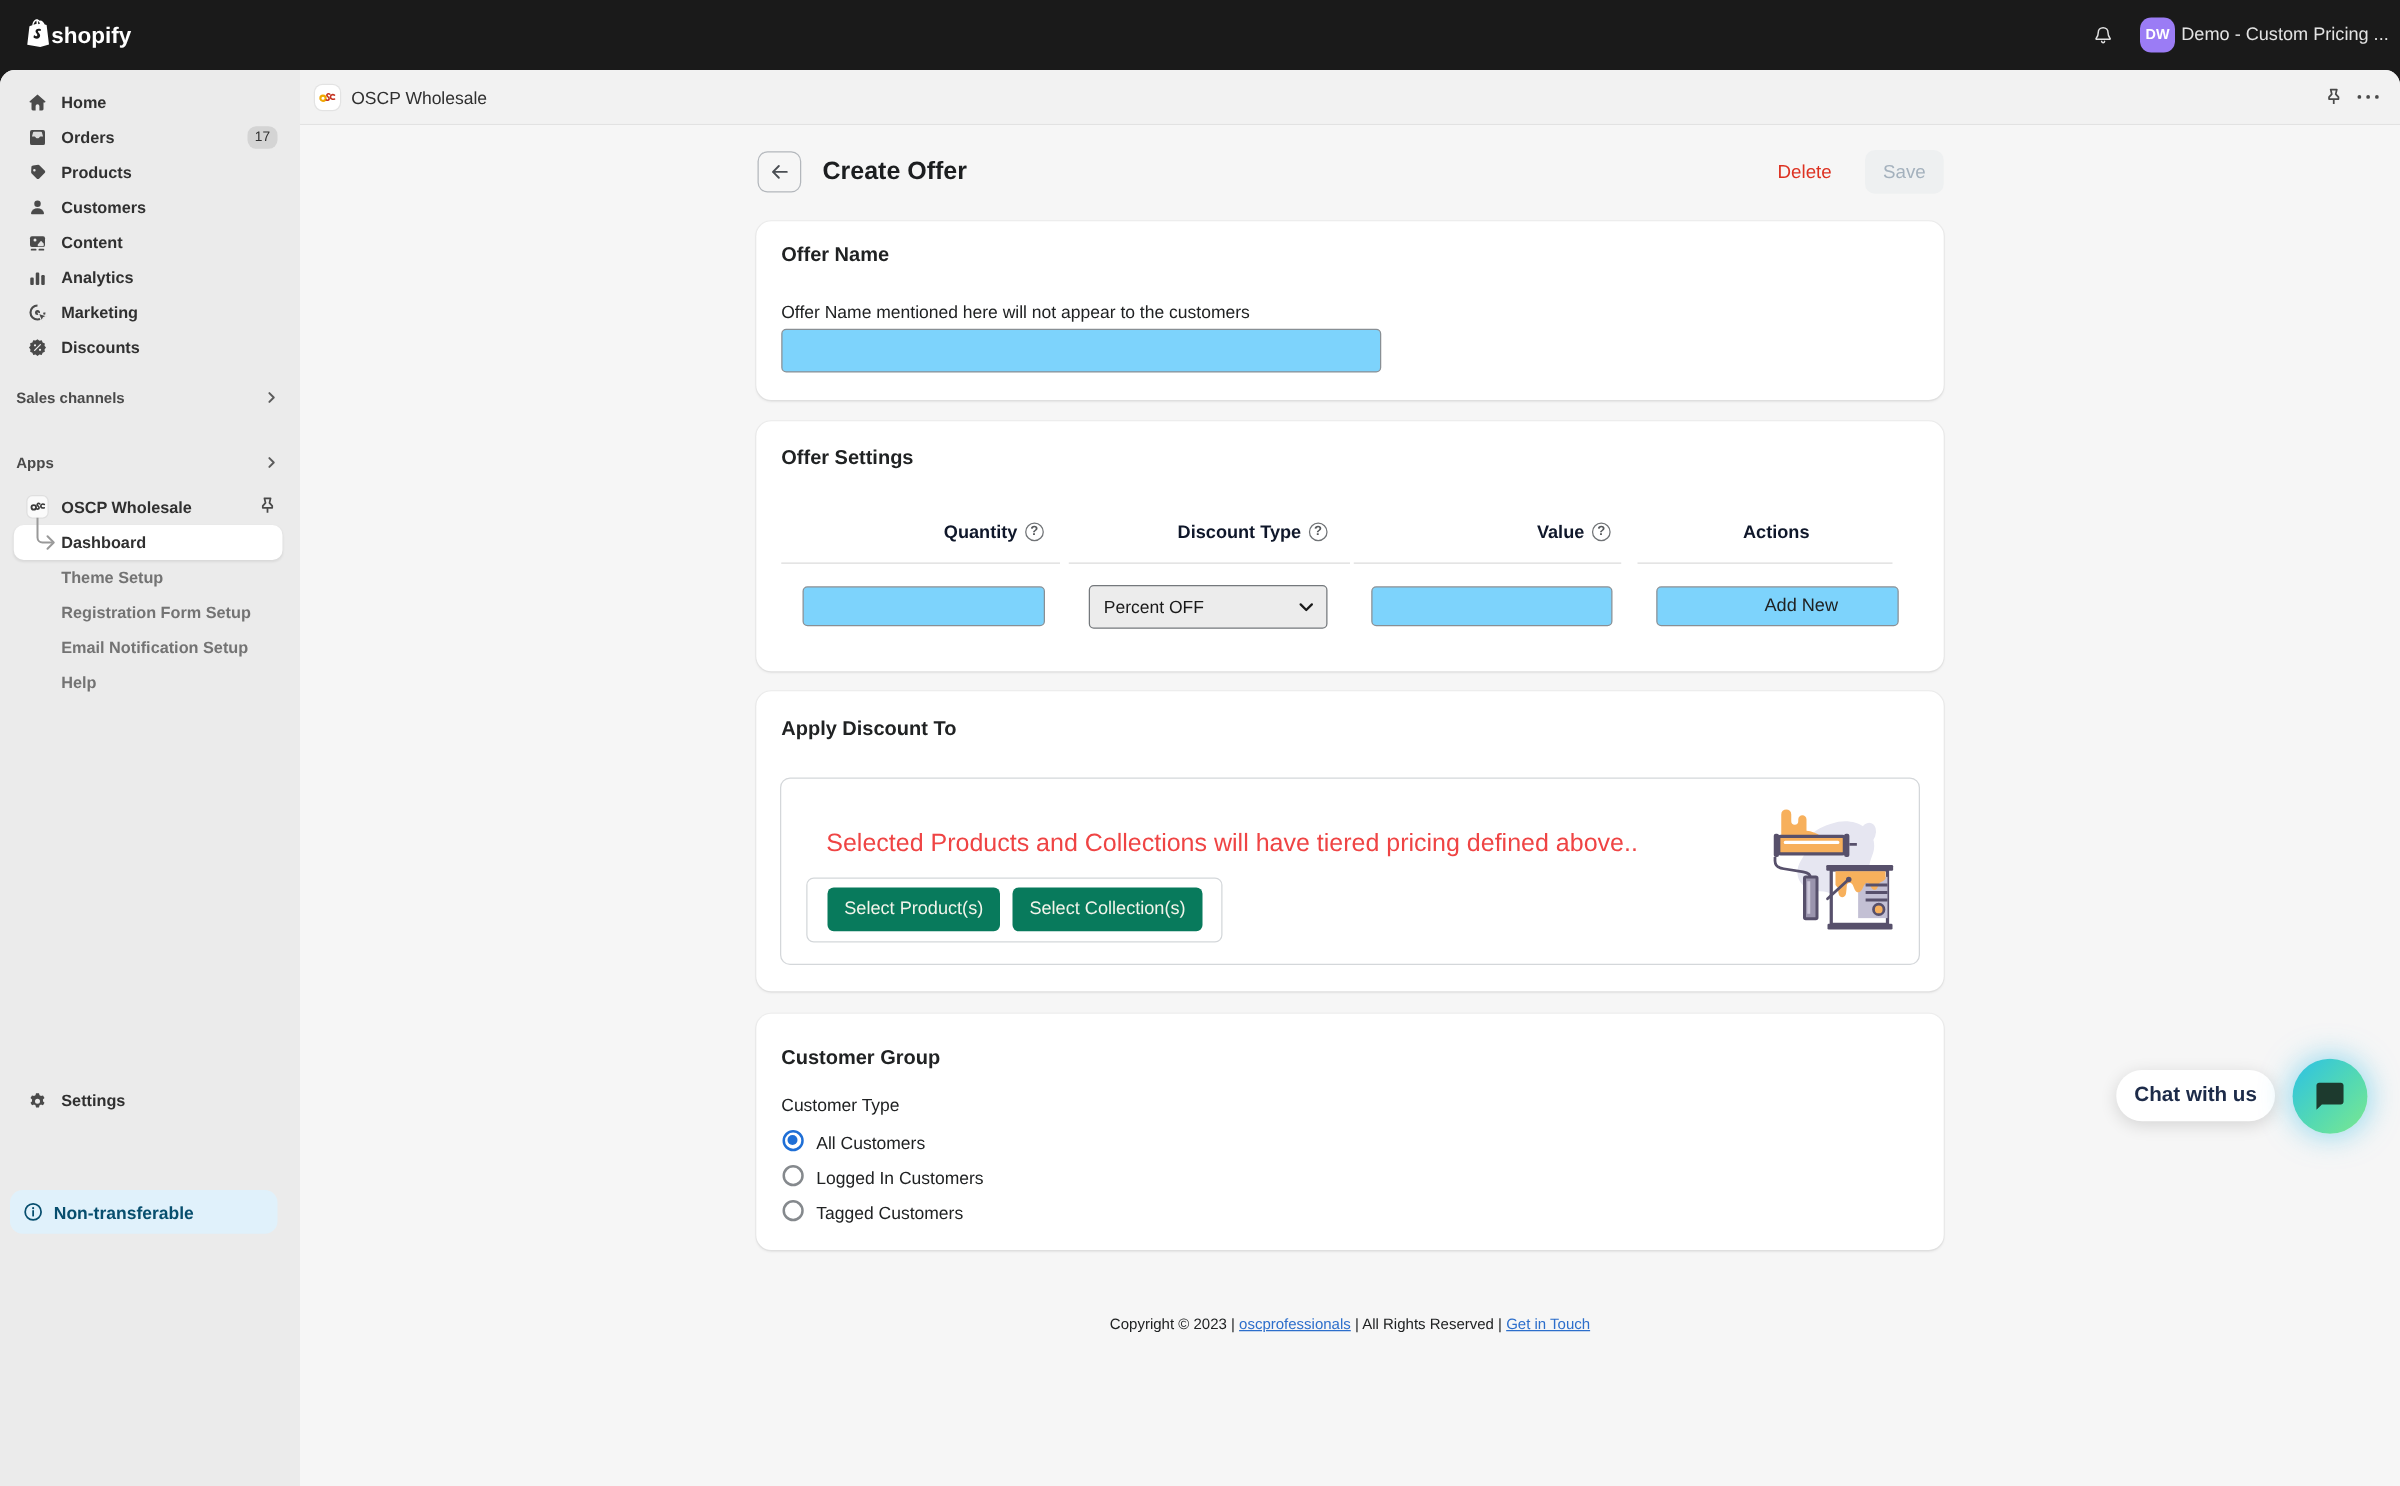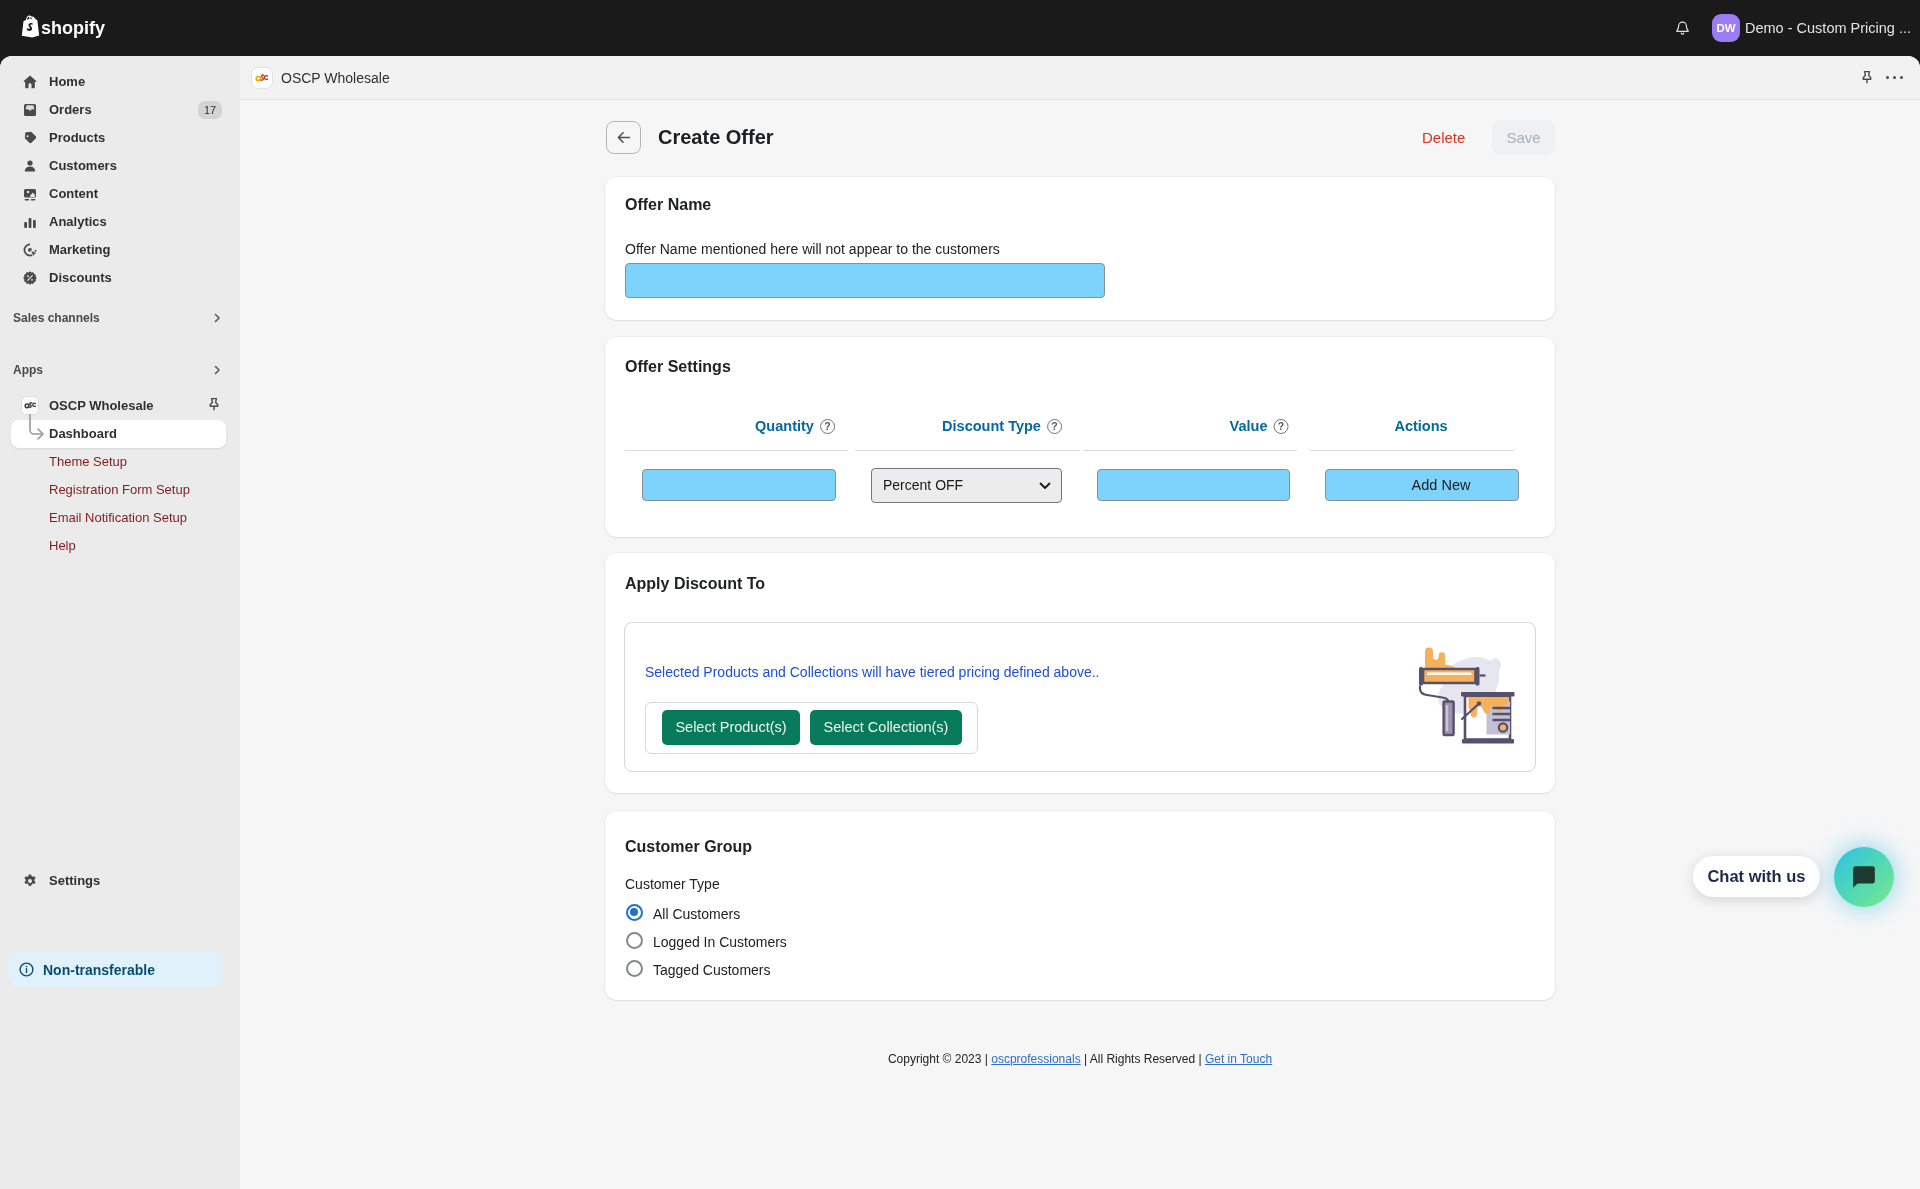--- a/index.html
+++ b/index.html
@@ -14,21 +14,21 @@
 .kbd { position:absolute; top:8px; height:20px; background:#3b3b3b; border-radius:5px; color:#c2c2c2; font-size:10px; letter-spacing:0.8px; text-align:center; line-height:20px; }
 #avatar { position:absolute; left:1712px; top:14px; width:28px; height:28px; background:#9b7cf5; border-radius:9px; color:#fff; font-size:11.5px; font-weight:600; text-align:center; line-height:28px; }
 #topuser { position:absolute; left:1745px; top:20px; font-size:14.5px; color:#e3e3e3; }
 
 
 #frame { position:absolute; left:0; top:56px; width:1920px; height:1133px; background:#f6f6f6; border-radius:12px 12px 0 0; }
 
 
 #sidebar { position:absolute; left:0; top:56px; width:240px; height:1133px; background:#ebebeb; border-radius:12px 0 0 0;padding-left:17px; }
 .nav-item { position:absolute; left:49px; font-size:13px; font-weight:600; color:#303030; height:16px; line-height:16px; }
-.nav-sub { position:absolute; left:49px; font-size:13px; font-weight:400; color:#7f1d1d; height:16px; line-height:16px; }
+.nav-sub { position:absolute; left:49px; font-size:13px; font-weight:700; color:#737373; height:16px; line-height:16px; }
 .nav-sec { position:absolute; left:13px; font-size:12px; font-weight:600; color:#4a4a4a; height:14px; line-height:14px; }
 .nicon { position:absolute; left:22px; width:16px; height:16px; }
 .chev { position:absolute; left:212px; width:10px; height:10px; }
 #badge17 { position:absolute; left:198px; top:45px; width:24px; height:18px; background:#d4d4d4; border-radius:7px; font-size:11px; color:#303030; text-align:center; line-height:18px; }
 #dashpill { position:absolute; left:11px; top:364px; width:215px; height:28px; background:#ffffff; border-radius:8px; box-shadow:0 1px 2px rgba(0,0,0,0.08); }
 #nontrans { position:absolute; left:8px; top:859px; width:214px; height:35px; background:#e0f1fb; border-radius:10px;margin-top:37px; }
 #nontrans span { position:absolute; left:35px; top:10px; font-size:14px; font-weight:700; color:#074e6e; }
 
 
 #strip { position:absolute; left:240px; top:56px; width:1680px; height:44px; background:#f2f2f2; border-radius:0 12px 0 0; border-bottom:1px solid #e2e2e2; }
@@ -38,21 +38,21 @@
 
 .card { position:absolute; background:#fff; border-radius:12px; box-shadow:0 1px 2px rgba(0,0,0,0.07), 0 0 0 1px rgba(0,0,0,0.03); }
 .h2 { position:absolute; left:20px; font-size:16px; font-weight:700; color:#202223; }
 .input { position:absolute; background:#7dd3fc; border:1px solid #898f94; border-radius:4px;padding-left:38px; }
 
 #delete { position:absolute; left:1422px; top:129px; font-size:15px; color:#dd3121; font-weight:400; }
 #saveb { position:absolute; left:1492px; top:120px; width:63px; height:35px; background:#eef0f1; border-radius:8px; color:#a4b1bd; font-size:15px; text-align:center; line-height:35px; }
 #backbtn { position:absolute; left:606px; top:121px; width:35px; height:33px; border:1px solid #b3b7bc; border-radius:8px; }
 #ctitle { position:absolute; left:658px; top:126px; font-size:20px; font-weight:700; color:#1c1e20; }
 
-.thlabel { position:absolute; top:81px; font-size:14.5px; font-weight:700; color:#0369a1; white-space:nowrap; transform:translateX(-50%); display:flex; align-items:center; gap:6px; }
+.thlabel { position:absolute; top:81px; font-size:14.5px; font-weight:700; color:#0f172a; white-space:nowrap; transform:translateX(-50%); display:flex; align-items:flex-start; gap:6px; }
 .qm { width:15px; height:15px; border:1.6px solid #707376; border-radius:50%; color:#56595c; font-size:10.5px; font-weight:700; display:inline-flex; align-items:center; justify-content:center; line-height:1; }
 .qm::before { content:"?"; }
 .thline { position:absolute; top:113px; height:1px; background:#dcdcdc; }
 .gbtn { position:absolute; background:#087a5c; border-radius:5px; color:#f2f4ea; font-size:14.5px; text-align:center; }
 
 .radio { position:absolute; width:17px; height:17px; border-radius:50%; }
 .rlabel { position:absolute; left:48px; font-size:14px; color:#202223; }
 
 #footer { position:absolute; left:240px; top:1052px; width:1680px; text-align:center; font-size:12px; color:#202223; }
 #footer a { color:#2c6ecb; }
@@ -223,21 +223,21 @@
         <path d="M1.5 1.5 6 6l4.5-4.5" fill="none" stroke="#1a1a1a" stroke-width="1.8" stroke-linecap="round" stroke-linejoin="round"></path>
       </svg>
   </div>
   <div class="input" style="left:492px;top:132px;width:193px;height:32px;"></div>
   <div class="input" style="left:720px;top:132px;width:194px;height:32px;text-align:center;line-height:30px;font-size:14.5px;color:#202223">Add New</div>
 </div>
 
 <div class="card" style="left:605px;top:553px;width:950px;height:240px;">
   <div class="h2" style="top:22px">Apply Discount To</div>
   <div class="abs" style="left:19px;top:69px;width:912px;height:150px;border:1px solid #d4d7da;border-radius:8px;"></div>
-  <div class="abs" style="left:40px;top:111px;font-size:14px;color:#1d4ed8">Selected Products and Collections will have tiered pricing defined above..</div>
+  <div class="abs" style="left:56px;top:111px;font-size:20px;color:#ef4444">Selected Products and Collections will have tiered pricing defined above..</div>
   <div class="abs" style="left:40px;top:149px;width:333px;height:52px;border:1px solid #d4d7da;border-radius:6px;"></div>
   <div class="gbtn" style="left:57px;top:157px;width:138px;height:35px;line-height:35px;">Select Product(s)</div>
   <div class="gbtn" style="left:205px;top:157px;width:152px;height:35px;line-height:35px;">Select Collection(s)</div>
   <div class="abs" id="illus" style="left:810px;top:90px;width:102px;height:104px;">
     <svg width="102" height="104" viewBox="0 0 102 104">
       <path fill="#e6e6f1" d="M50 16c16-6 32 2 34 14 2 11-5 14-3 24 2 11-7 20-18 21-10 1-12-5-22-5-11 0-19-7-18-17 1-8 7-11 7-19 0-9 10-15 20-18z"></path>
       <ellipse cx="79" cy="24" rx="6.5" ry="9" fill="#e6e6f1" transform="rotate(20 79 24)"></ellipse>
 
       <path fill="#f7b05c" d="M10 27V8.5a4 4 0 0 1 8 0v5.5a2.8 2.8 0 0 0 5.6 0v-1.5a3.3 3.3 0 0 1 6.6 0v9c4 .5 8 1.5 11.5 4.5H10z"></path>
 

